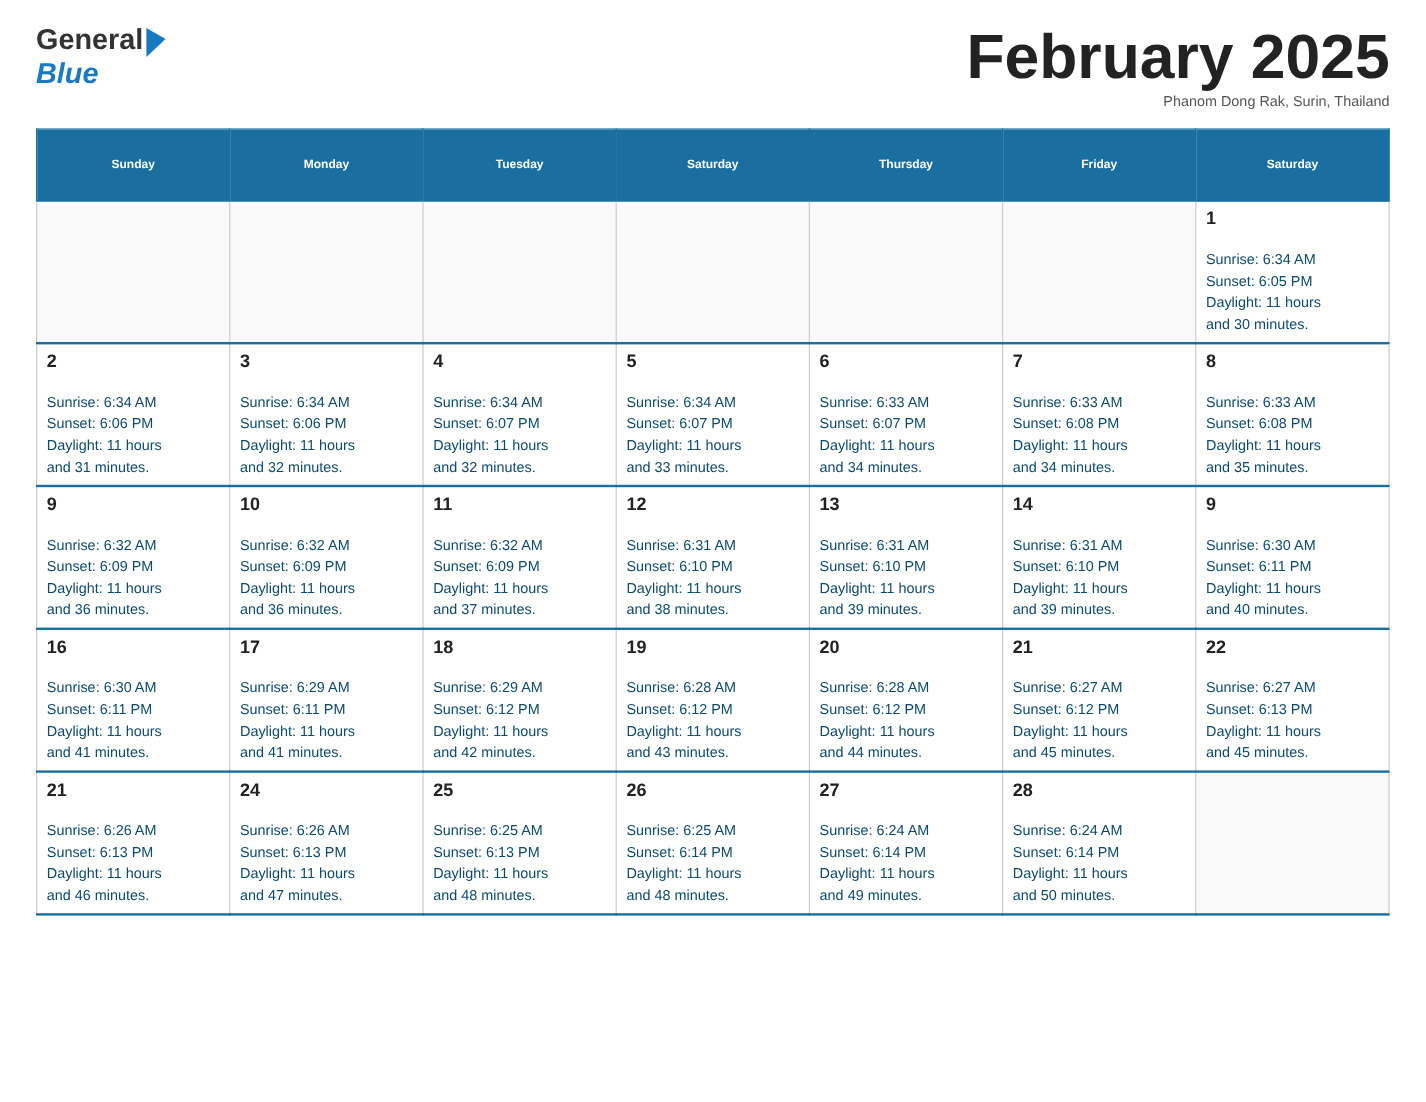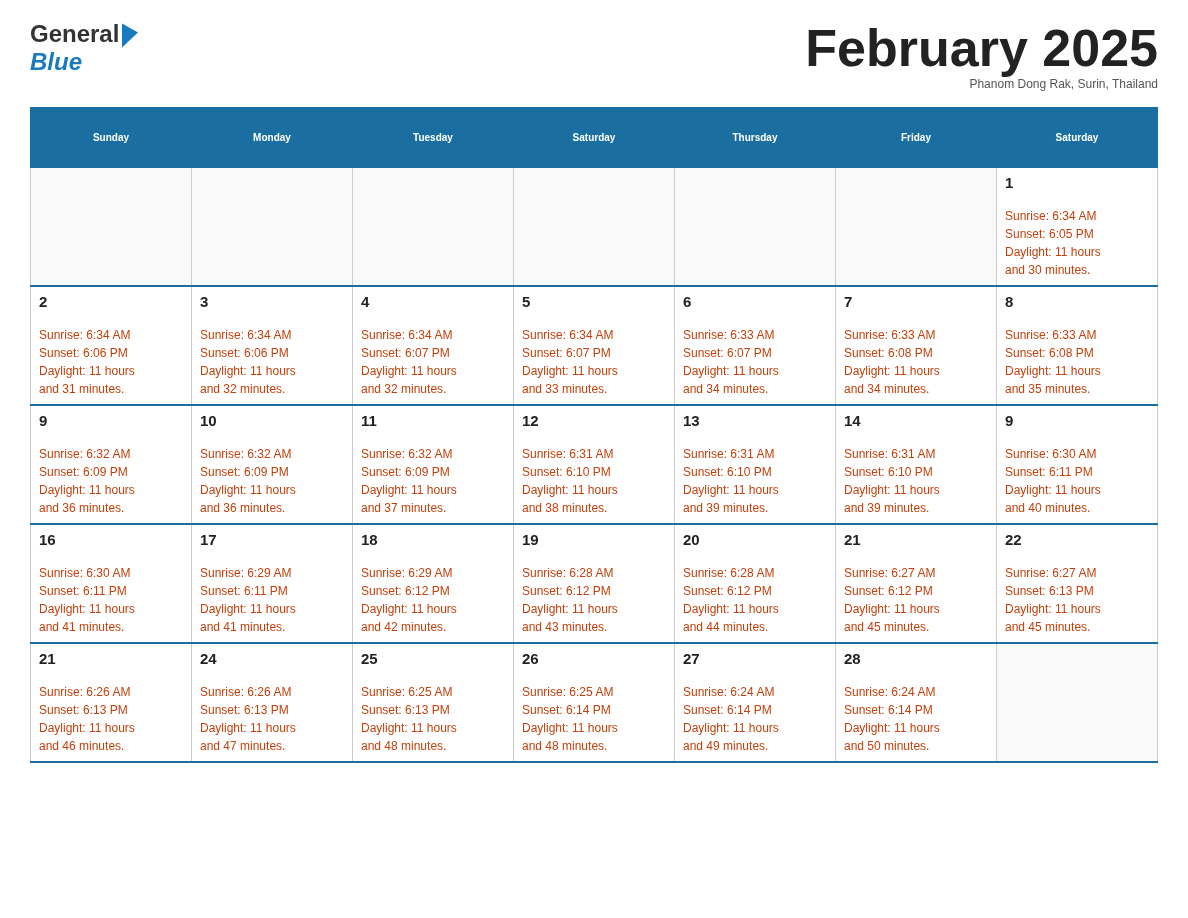--- a/index.html
+++ b/index.html
@@ -63,21 +63,21 @@
     }
     .day-number {
       font-size: 15px;
       font-weight: bold;
       color: #222;
       display: block;
       margin-bottom: 3px;
     }
     .day-info {
       font-size: 12px;
-      color: #c2410c;
+      color: #0c4a6e;
       line-height: 1.5;
       margin-top: 16px;
     }
     .empty-cell {
       background: #f9f9f9;
     }
     td {
       height: 100px;
     }
     .logo-line1 {

